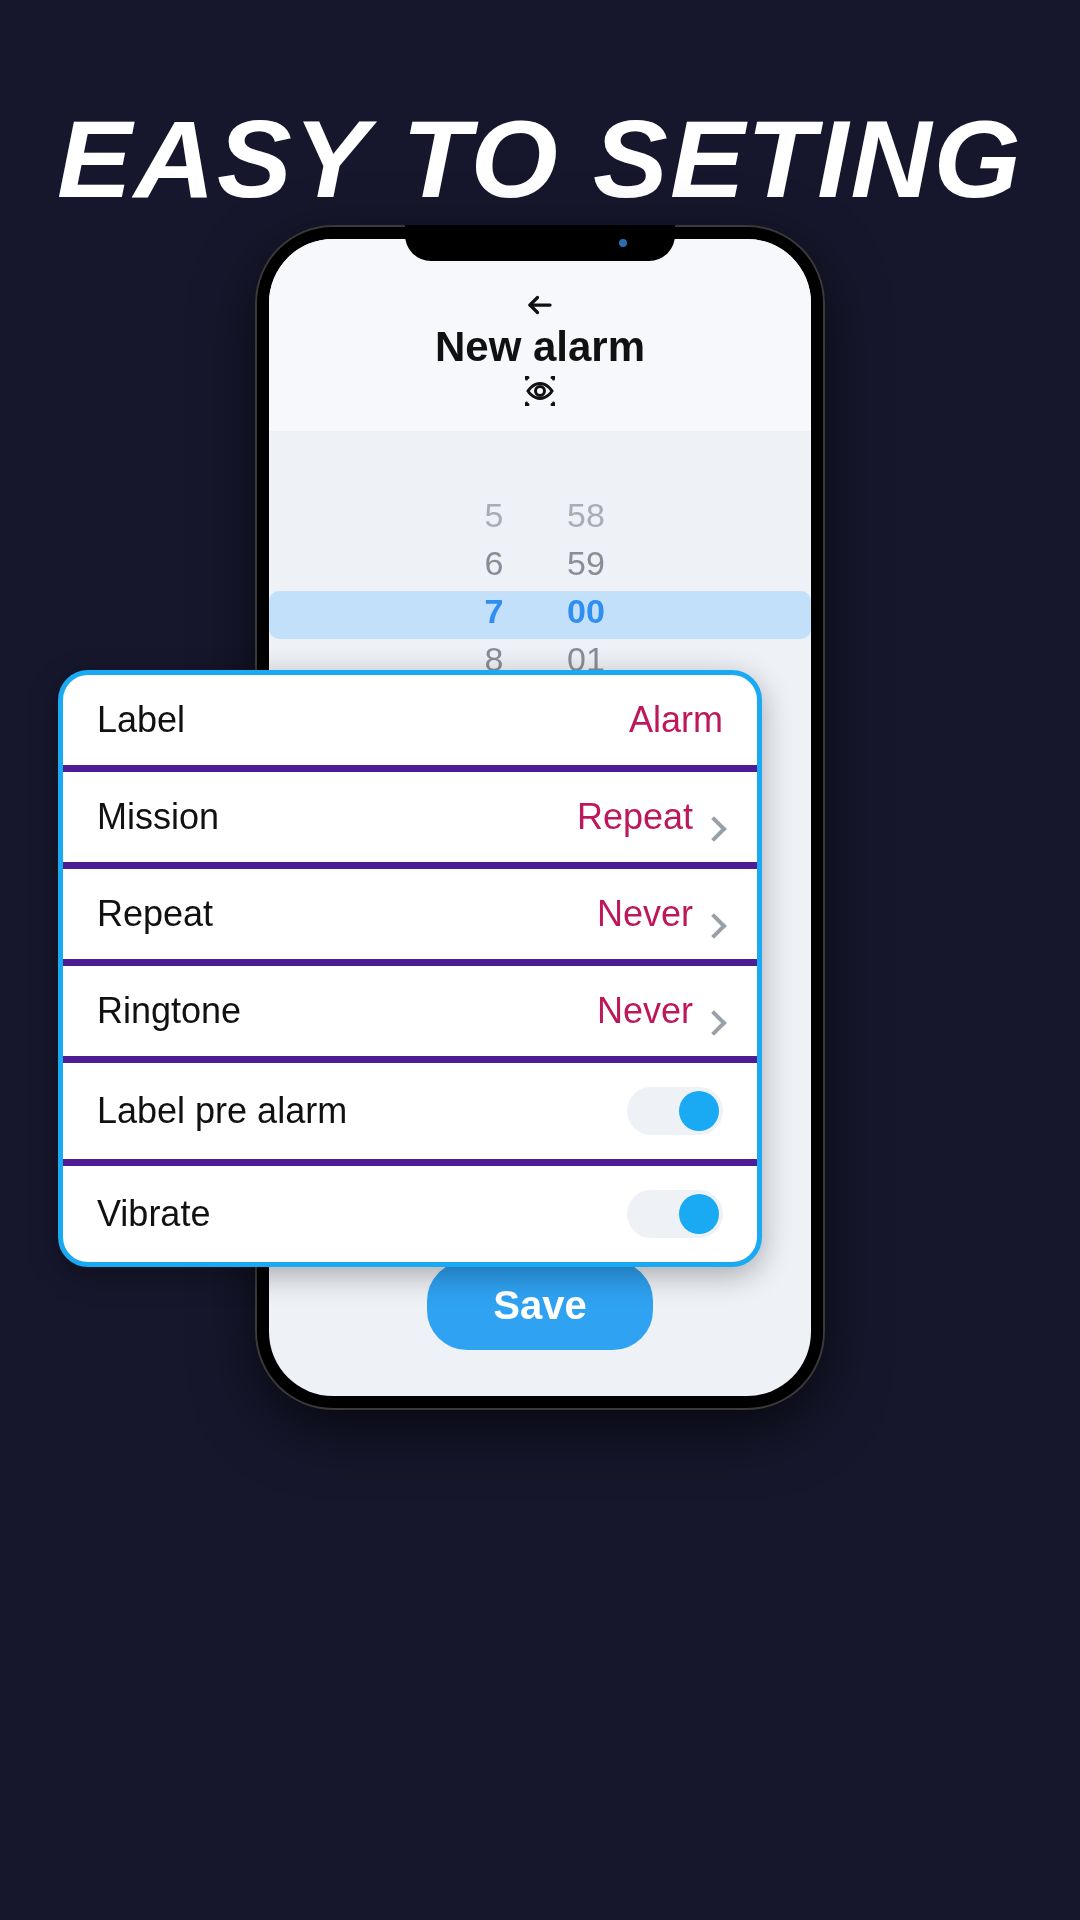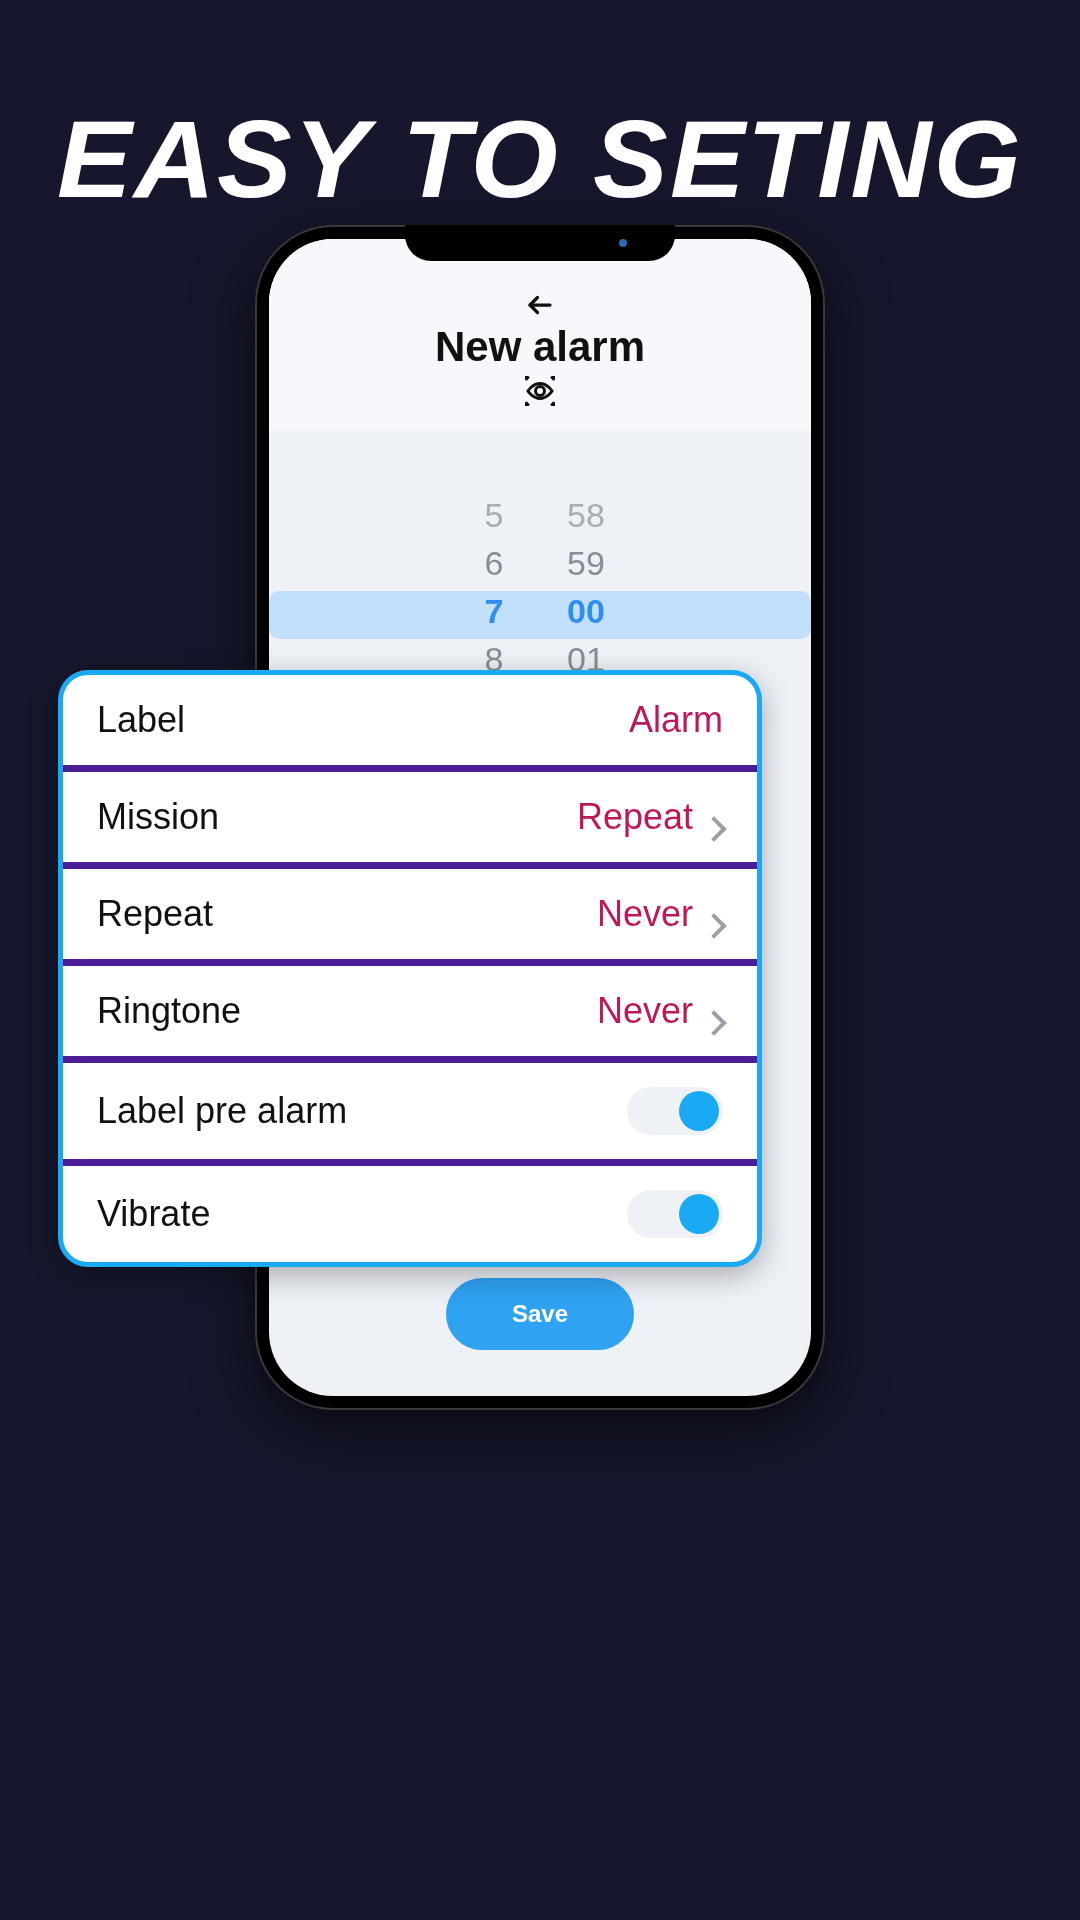--- a/index.html
+++ b/index.html
@@ -105,21 +105,21 @@
   .save-wrap {
     position: absolute;
     bottom: 46px;
     left: 0; right: 0;
     display:flex;
     justify-content:center;
   }
   .save {
     background: #2fa2f2;
     color: #fff;
-    font-size: 24px;
+    font-size: 40px;
     font-weight: 700;
     padding: 18px 62px;
     border-radius: 40px;
     border: 4px solid #2fa2f2;
   }
 
   .panel {
     position: absolute;
     top: 670px;
     left: 58px;

